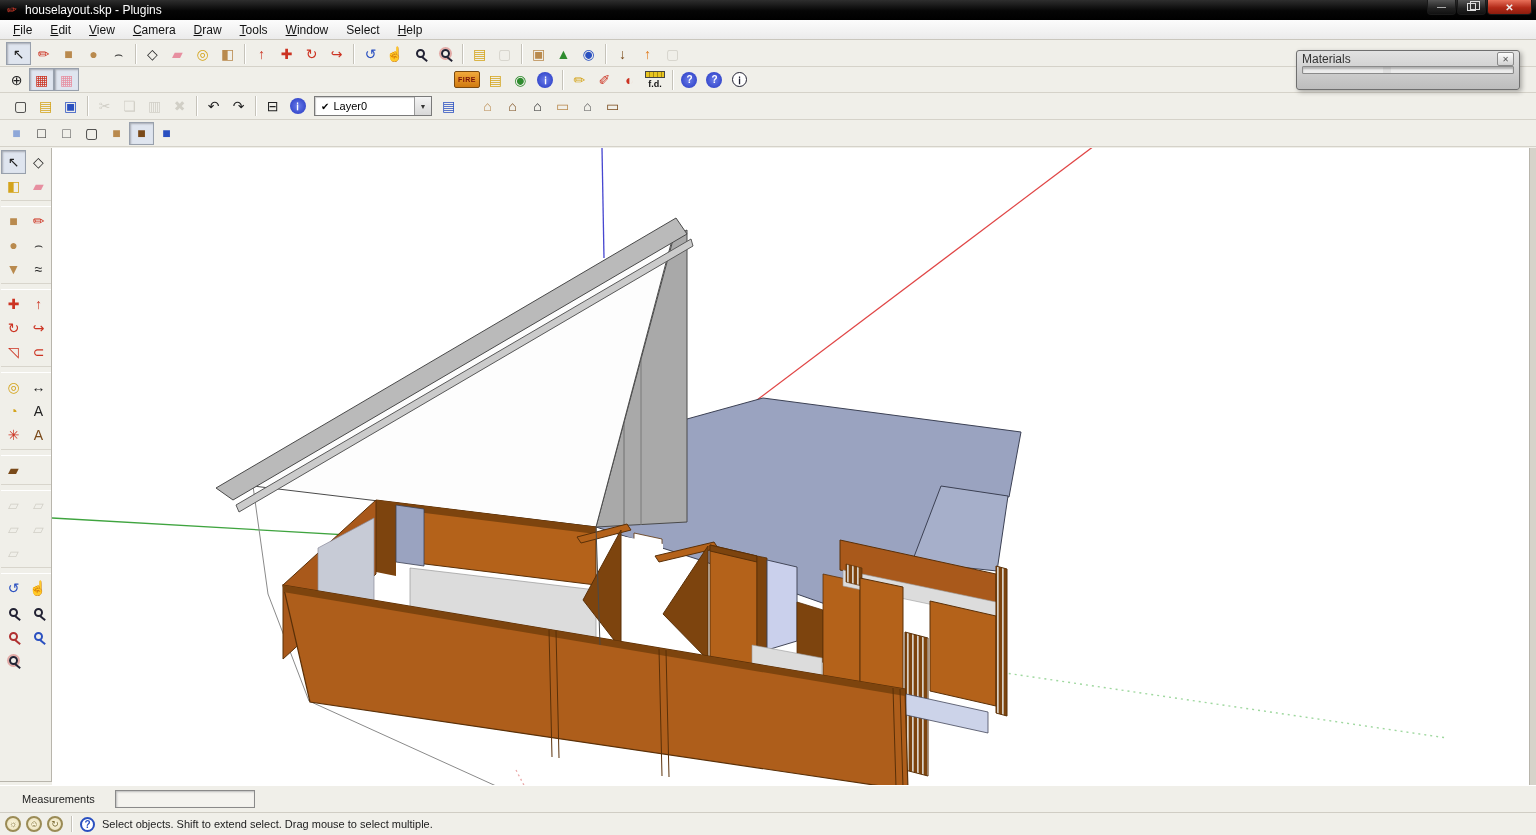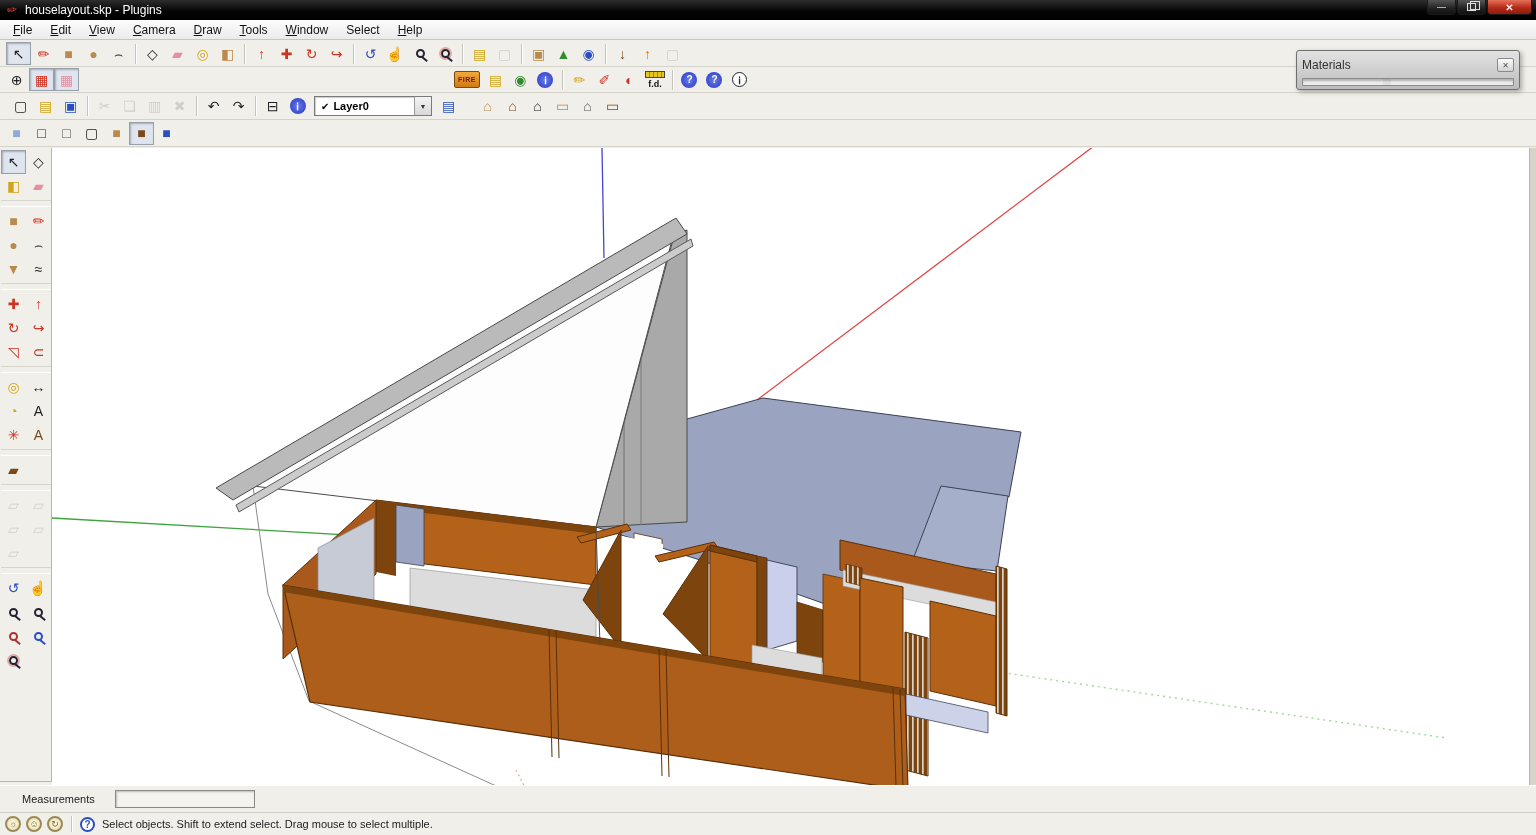--- a/index.html
+++ b/index.html
@@ -56,42 +56,42 @@
   .mag { position:relative; width:9px; height:9px; border:2px solid #223; border-radius:50%; display:inline-block; }
   .mag::after { content:''; position:absolute; right:-5px; bottom:-4px; width:7px; height:2px;
     background:#223; transform:rotate(40deg); }
   .magr { border-color:#b03030; } .magr::after{ background:#b03030; }
   .magb { border-color:#2a50c0; } .magb::after{ background:#2a50c0; }
   .magx { box-shadow:0 0 0 2px rgba(200,40,40,.35); }
 
   .combo { display:flex; align-items:center; width:118px; height:20px; background:#fff;
     border:1px solid #7a7a7a; box-shadow:inset 1px 1px 1px #ccc; margin:0 4px; font-size:11px; }
   .combo .chk { margin:0 4px 0 6px; font-size:10px; }
-  .combo .val { flex:1;font-weight:bold; }
+  .combo .val { flex:1; }
   .combo .drop { width:17px; height:18px; background:linear-gradient(#f4f4f4,#d8d8d8);
     border-left:1px solid #9a9a9a; display:flex; align-items:center; justify-content:center; font-size:7px; color:#333; }
 
   
   .palette { position:absolute; left:0; top:148px; width:52px; height:634px;
     background:#f0efe9; border-right:1px solid #b8b5ac; border-bottom:1px solid #b8b5ac;
     display:flex; flex-wrap:wrap; align-content:flex-start; padding:2px 0 0 1px; }
   .palette .tbtn { width:24px; height:24px; margin:0; }
   .palette .psep { width:100%; height:7px; border-top:1px solid #d8d5cc; border-bottom:1px solid #fff; margin:2px 0; }
   .palette .pblank { width:24px; height:24px; }
 
   
   .viewport { position:absolute; left:52px; top:148px; width:1477px; height:637px; background:#fff; }
   .frame-right { position:absolute; right:0; top:148px; width:7px; height:637px;
     background:#d6d3ca; border-left:1px solid #b8b5ac; }
 
   
   .materials { position:absolute; left:1296px; top:50px; width:224px; height:40px;
     background:linear-gradient(#e2e2e2,#bdbdbd); border:1px solid #6f6f6f; border-radius:3px;
     box-shadow:2px 2px 5px rgba(0,0,0,.3); padding:1px 5px; }
-  .m-head { display:flex; justify-content:space-between; align-items:center; height:26px; }
+  .m-head { display:flex; justify-content:space-between; align-items:center; height:14px; }
   .m-title { font-size:12px; color:#333; }
   .m-close { width:17px; height:14px; border:1px solid #8a8a8a; border-radius:2px;
     background:linear-gradient(#fdfdfd,#d2d2d2); color:#555; font-size:8px;
     display:flex; align-items:center; justify-content:center; }
   .m-track { height:8px; border:1px solid #8a8a8a; border-radius:1px;
     background:linear-gradient(90deg,#ececec 0 38%,#e0e0e0 38% 42%,#ececec 42%);
     box-shadow:inset 0 2px 2px rgba(0,0,0,.25); }
 
   
   .measurebar { position:absolute; left:0; top:785px; width:1536px; height:27px;

